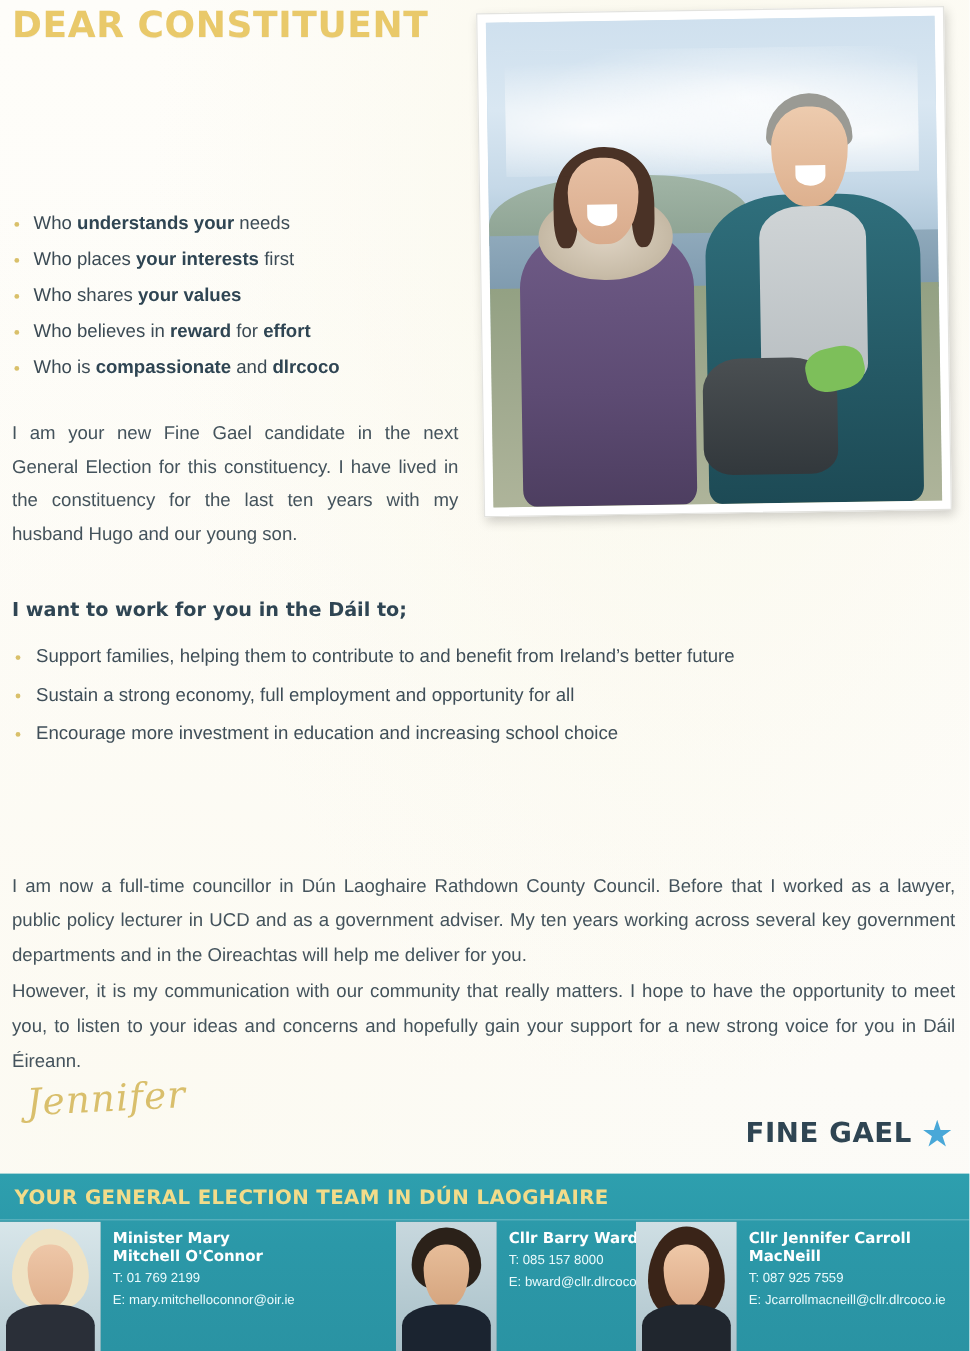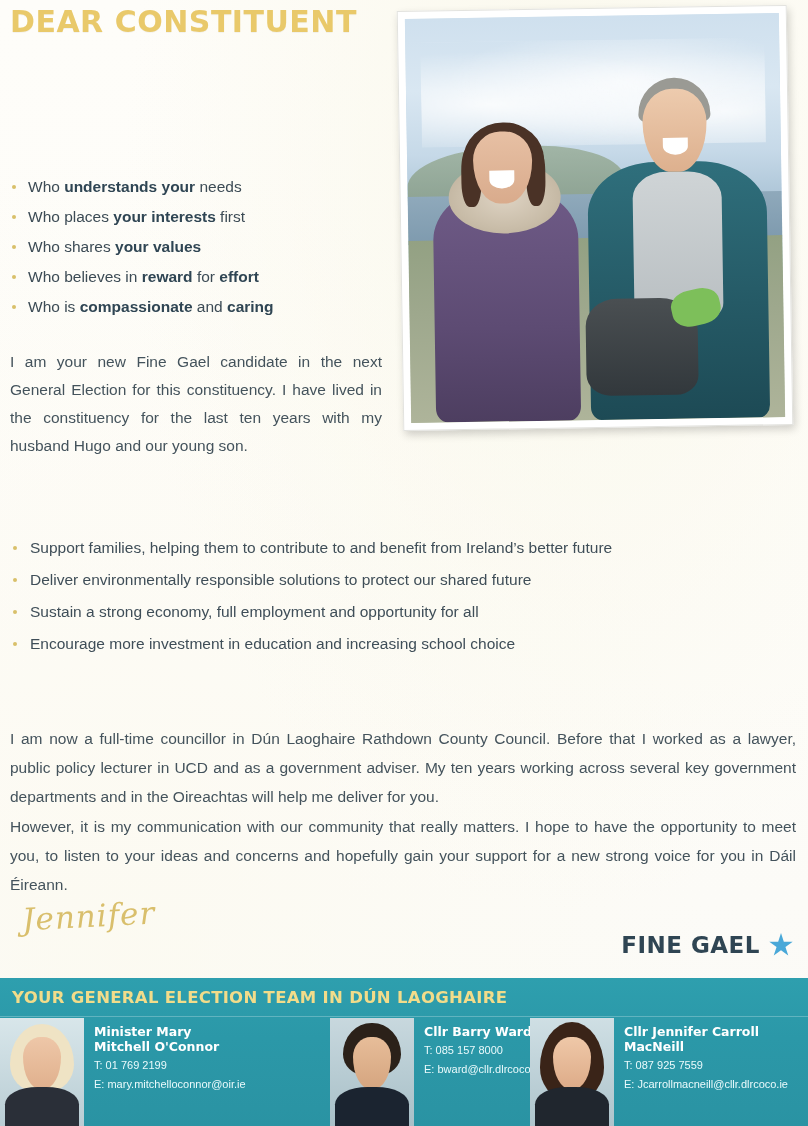--- a/index.html
+++ b/index.html
@@ -402,21 +402,21 @@
     <li>
       <span>Who places <b>your interests</b> first</span>
     </li>
     <li>
       <span>Who shares <b>your values</b></span>
     </li>
     <li>
       <span>Who believes in <b>reward</b> for <b>effort</b></span>
     </li>
     <li>
-      <span>Who is <b>compassionate</b> and <b>caring</b></span>
+      <span>Who is <b>compassionate</b> and <b>dlrcoco</b></span>
     </li>
   </ul>
 
   <div class="para-1">I am your new Fine Gael candidate in the next General Election for this constituency. I have lived in the constituency for the last ten years with my husband Hugo and our young son.</div>
 
   <div class="photo-wrap">
     <div class="photo-frame">
       <div class="photo">
         <div class="ph-sky"></div>
         <div class="ph-clouds"></div>
@@ -441,24 +441,24 @@
           <div class="face"></div>
           <div class="smile"></div>
         </div>
 
         <div class="ph-bag"></div>
         <div class="ph-glove"></div>
       </div>
     </div>
   </div>
 
+  <div class="dail-heading">I want to work for you in the Dáil to;</div>
 
   <ul class="bullets-2">
     <li><span>Support families, helping them to contribute to and benefit from Ireland’s better future</span></li>
-    <li><span>Deliver environmentally responsible solutions to protect our shared future</span></li>
     <li><span>Sustain a strong economy, full employment and opportunity for all</span></li>
     <li><span>Encourage more investment in education and increasing school choice</span></li>
   </ul>
 
   <div class="para-2">I am now a full-time councillor in Dún Laoghaire Rathdown County Council. Before that I worked as a lawyer, public policy lecturer in UCD and as a government adviser. My ten years working across several key government departments and in the Oireachtas will help me deliver for you.</div>
 
   <div class="para-3">However, it is my communication with our community that really matters. I hope to have the opportunity to meet you, to listen to your ideas and concerns and hopefully gain your support for a new strong voice for you in Dáil Éireann.</div>
 
   <div class="signature">Jennifer</div>
 

